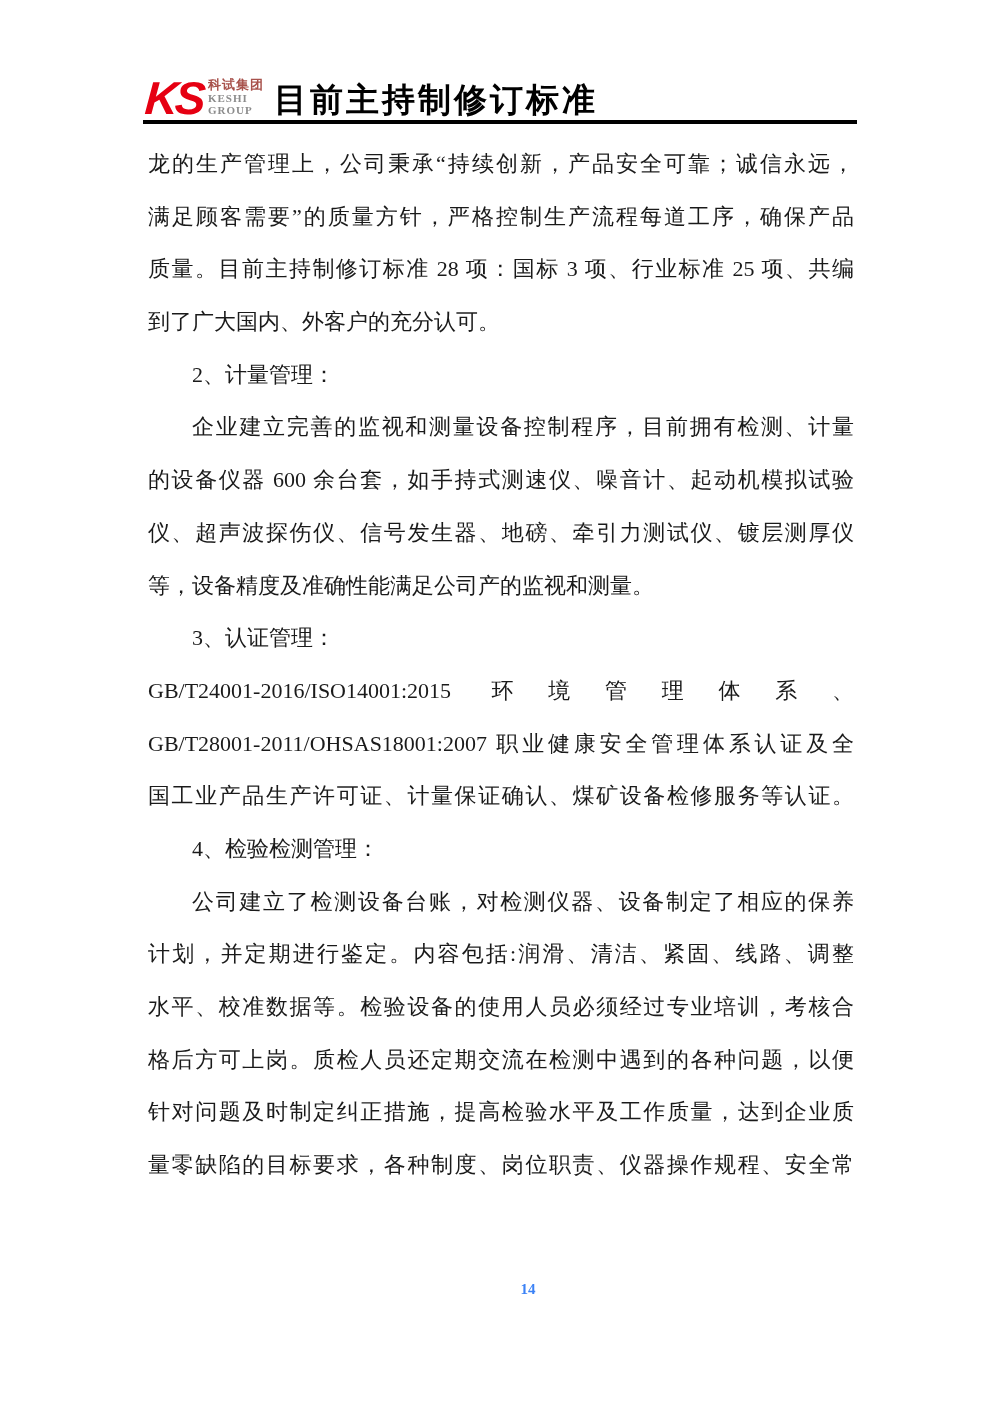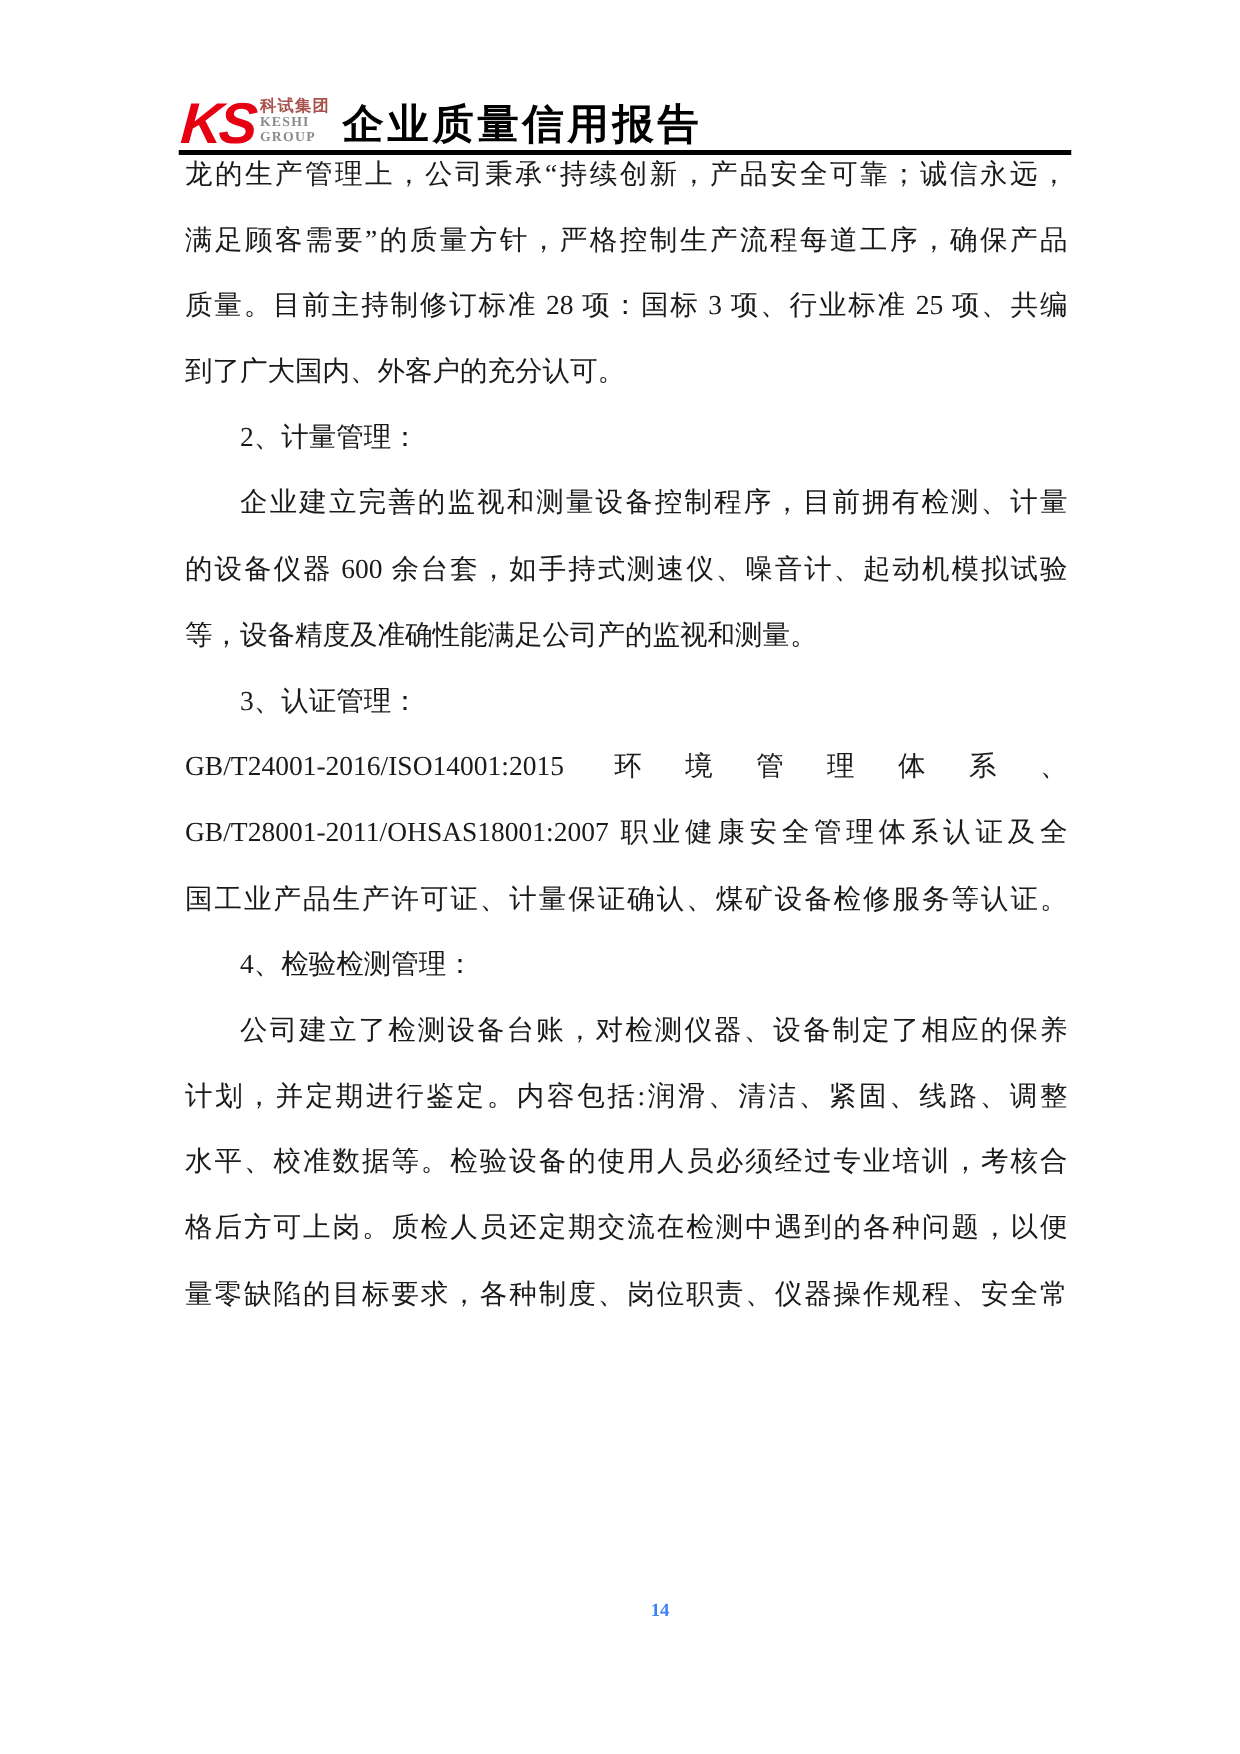--- a/index.html
+++ b/index.html
@@ -76,21 +76,21 @@
     top: 120px;
     width: 714px;
     height: 4px;
     background: #000000;
   }
 
   
   .body-text {
     position: absolute;
     left: 148px;
-    top: 126px;
+    top: 151px;
     width: 706px;
     font-size: 22px;
     color: #1a1a1a;
   }
   .body-text .line {
     height: 52.7px;
     line-height: 26px;
     white-space: nowrap;
   }
   .body-text .line.justify {
@@ -122,41 +122,43 @@
 
   <div class="header">
     <div class="logo">
       <span class="ks" style="color: rgb(230, 0, 18);">KS</span>
       <span class="stack">
         <span class="cn" style="color: rgb(168, 82, 76);">科试集团</span>
         <span class="en" style="color: rgb(140, 140, 140);">KESHI</span>
         <span class="en" style="color: rgb(140, 140, 140);">GROUP</span>
       </span>
     </div>
-    <div class="doc-title">企业质量信用报告</div>
+    <div class="doc-title">目前主持制修订标准</div>
   </div>
 
   <div class="rule"></div>
 
   <div class="body-text" id="body-text">
       <div class="line justify">龙的生产管理上，公司秉承“持续创新，产品安全可靠；诚信永远，</div>
       <div class="line justify">满足顾客需要”的质量方针，严格控制生产流程每道工序，确保产品</div>
       <div class="line justify">质量。目前主持制修订标准 28 项：国标 3 项、行业标准 25 项、共编</div>
       <div class="line">到了广大国内、外客户的充分认可。</div>
       <div class="line indent">2、计量管理：</div>
       <div class="line justify indent">企业建立完善的监视和测量设备控制程序，目前拥有检测、计量</div>
       <div class="line justify">的设备仪器 600 余台套，如手持式测速仪、噪音计、起动机模拟试验</div>
+      <div class="line justify">仪、超声波探伤仪、信号发生器、地磅、牵引力测试仪、镀层测厚仪</div>
       <div class="line">等，设备精度及准确性能满足公司产的监视和测量。</div>
       <div class="line indent">3、认证管理：</div>
       <div class="line justify">GB/T24001-2016/ISO14001:2015 环境管理体系、</div>
       <div class="line justify">GB/T28001-2011/OHSAS18001:2007 职业健康安全管理体系认证及全</div>
       <div class="line justify">国工业产品生产许可证、计量保证确认、煤矿设备检修服务等认证。</div>
       <div class="line indent">4、检验检测管理：</div>
       <div class="line justify indent">公司建立了检测设备台账，对检测仪器、设备制定了相应的保养</div>
       <div class="line justify">计划，并定期进行鉴定。内容包括:润滑、清洁、紧固、线路、调整</div>
       <div class="line justify">水平、校准数据等。检验设备的使用人员必须经过专业培训，考核合</div>
       <div class="line justify">格后方可上岗。质检人员还定期交流在检测中遇到的各种问题，以便</div>
+      <div class="line justify">针对问题及时制定纠正措施，提高检验水平及工作质量，达到企业质</div>
       <div class="line justify">量零缺陷的目标要求，各种制度、岗位职责、仪器操作规程、安全常</div>
     </div>
 
   <div class="page-number">14</div>
 
 </div>
 
 </body></html>

